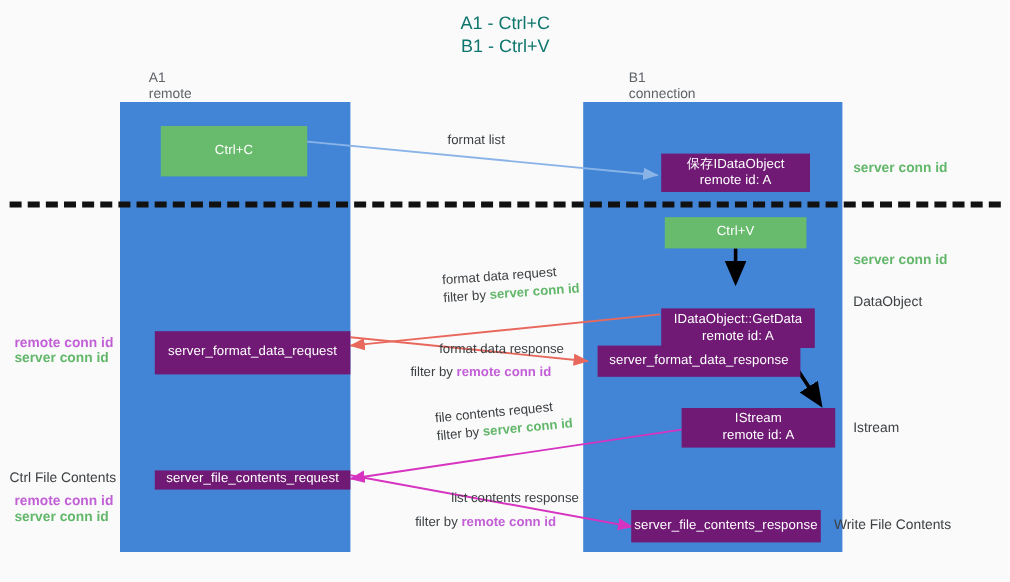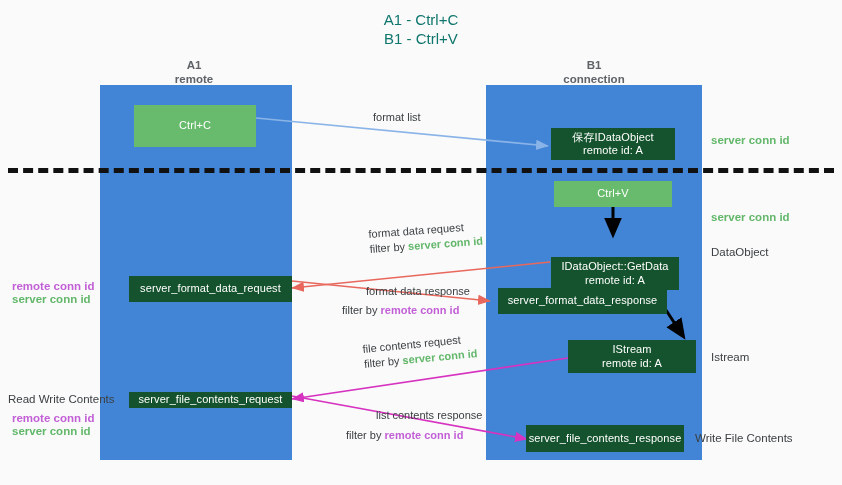--- a/index.html
+++ b/index.html
@@ -25,26 +25,24 @@
     width: 842px;
     text-align: center;
     font-size: 15px;
     line-height: 19px;
     color: #0f766e;
   }
 
   
   .lane-header {
     position: absolute;
-    text-align: center;
     font-size: 11.5px;
     line-height: 14px;
     color: #5f6368;
     width: 140px;
-    font-weight: bold;
   }
 
   
   .lane {
     position: absolute;
     background: #4285d6;
   }
 
   
   .box {
@@ -55,21 +53,21 @@
     align-items: center;
     justify-content: center;
     color: #ffffff;
     font-size: 11px;
     line-height: 13.5px;
     text-align: center;
     padding: 2px 4px;
     letter-spacing: 0.1px;
   }
   .box.green  { background: #68bb6c; }
-  .box.orange { background: #14532d; justify-content: center; }
+  .box.orange { background: #701a75; justify-content: center; }
 
   
   .divider {
     position: absolute;
     left: 8px;
     top: 168px;
     width: 826px;
     height: 0;
     border-top: 5px dashed #111111;
   }
@@ -157,21 +155,21 @@
 
     <line x1="292" y1="396" x2="527" y2="439" stroke="#d633c0" stroke-width="1.6" marker-end="url(#ah-mag)"></line>
   </svg>
 
   <div class="divider"></div>
 
   <div class="box green" style="left:134px; top:105px; width:122px; height:42px;">
     <span>Ctrl+C</span>
   </div>
 
-  <div class="box orange" style="left:129px; top:276px; width:163px; height:26px;">
+  <div class="box orange" style="left:129px; top:276px; width:163px; height:36px;">
     <span>server_format_data_request</span>
   </div>
 
   <div class="box orange" style="left:129px; top:392px; width:163px; height:16px;">
     <span>server_file_contents_request</span>
   </div>
 
   <div class="box orange" style="left:551px; top:128px; width:124px; height:32px;">
     <span>保存IDataObject</span>
     <span>remote id: A</span>
@@ -237,17 +235,17 @@
 
   <div class="side-label c-dark" style="left:711px; top:245px;">DataObject</div>
 
   <div class="side-label c-dark" style="left:711px; top:350px;">Istream</div>
 
   <div class="side-label c-dark" style="left:695px; top:431px;">Write File Contents</div>
 
   <div class="side-label c-purple" style="left:12px; top:279px;">remote conn id</div>
   <div class="side-label c-green" style="left:12px; top:292px;">server conn id</div>
 
-  <div class="side-label c-dark" style="left:8px; top:392px;">Read Write Contents</div>
+  <div class="side-label c-dark" style="left:8px; top:392px;">Ctrl File Contents</div>
   <div class="side-label c-purple" style="left:12px; top:411px;">remote conn id</div>
   <div class="side-label c-green" style="left:12px; top:424px;">server conn id</div>
 
 </div>
 
 </body></html>

